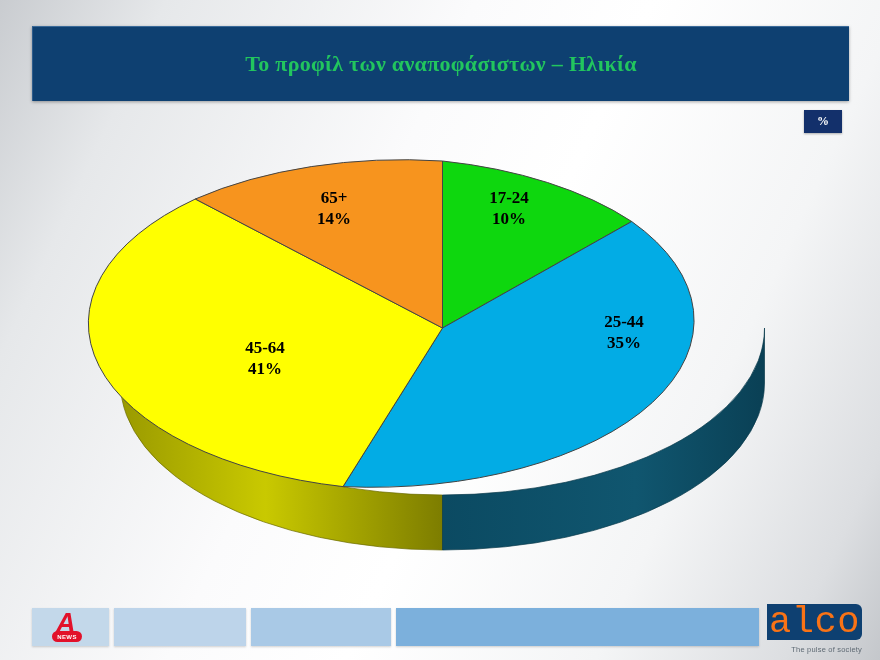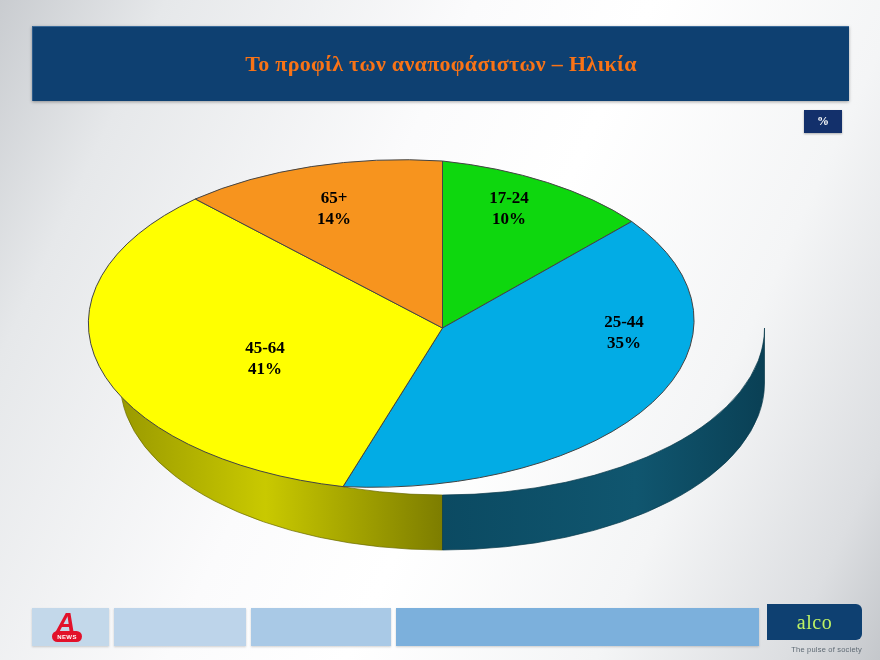--- a/index.html
+++ b/index.html
@@ -30,21 +30,21 @@
     height: 74px;
     background: #0e4071;
     box-shadow: 0 1px 3px rgba(0,0,0,0.35);
     border-top: 1px solid #3a6a99;
     border-left: 1px solid #2d5c8c;
     display: flex;
     align-items: center;
     justify-content: center;
   }
   .title-text {
-    color: #f97316;
+    color: #22c55e;
     font-size: 22px;
     font-weight: bold;
     font-family: "Liberation Serif", "DejaVu Serif", serif;
     letter-spacing: 0.3px;
     text-align: center;
     white-space: nowrap;
   }
 
   
   .pct-badge {
@@ -146,23 +146,23 @@
     bottom: 20px;
     width: 95px;
     height: 36px;
     background: #0e4071;
     border-radius: 0 6px 6px 0;
     display: flex;
     align-items: center;
     justify-content: center;
   }
   .alco-text {
-    color: #bef264;
-    font-family: Liberation Serif, serif;
-    font-size: 20px;
+    color: #f97316;
+    font-family: Liberation Mono, monospace;
+    font-size: 37px;
     line-height: 30px;
     letter-spacing: 0.5px;
   }
   .alco-tag {
     position: absolute;
     right: 18px;
     bottom: 6px;
     width: 95px;
     text-align: right;
     color: #5f6a74;

